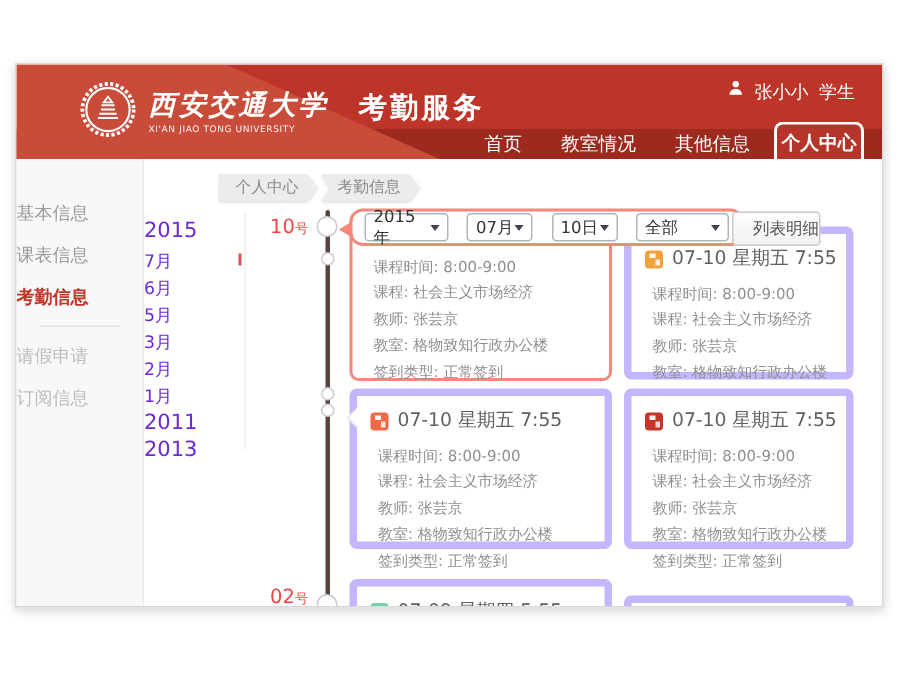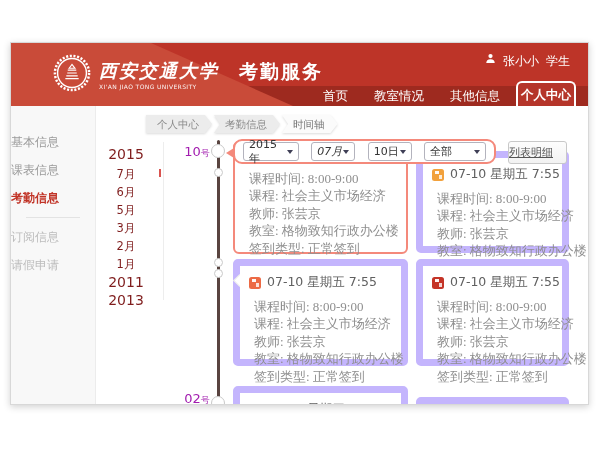--- a/index.html
+++ b/index.html
@@ -34,65 +34,65 @@
 
   
   .crumbs{position:absolute;left:50px;top:7px;display:flex;z-index:3;}
   .cw{display:inline-block;margin-right:2px;filter:drop-shadow(0 1px 1px rgba(0,0,0,.14));}
   .crumb{display:inline-block;height:18px;line-height:18px;padding:0 13px 0 11px;background:#ececec;color:#8a8a8a;font-size:10.5px;cursor:pointer;
          clip-path:polygon(0 0,calc(100% - 7px) 0,100% 50%,calc(100% - 7px) 100%,0 100%,6px 50%);}
   .crumb.first{clip-path:polygon(0 0,calc(100% - 7px) 0,100% 50%,calc(100% - 7px) 100%,0 100%);}
   .crumb.cur{background:#fbfbfb;color:#777;}
 
   
-  .scale-item{position:absolute;left:0;width:60px;text-align:center;color:#7f1d1d;cursor:pointer;}
+  .scale-item{position:absolute;left:0;width:60px;text-align:left;color:#6d28d9;cursor:pointer;}
   .scale-item.yr{font-size:14px;}
   .scale-item.mo{font-size:11.5px;}
   .mo-tick{position:absolute;left:63px;top:63px;width:2px;height:8px;background:#d9534f;}
   .col-div{position:absolute;left:67px;top:36px;width:1px;height:158px;background:#ededed;}
 
   .tl-line{position:absolute;left:121px;top:34px;bottom:0;width:3px;background:#594440;border-radius:2px 2px 0 0;}
   .tl-node{position:absolute;background:#fff;border:1px solid #c9c9c9;border-radius:50%;box-sizing:border-box;z-index:2;}
   .tl-node.big{left:115px;top:38px;width:14px;height:14px;}
   .n2{left:118px;top:62px;width:9px;height:9px;}
   .n3{left:118px;top:152px;width:9px;height:9px;}
   .n4{left:118px;top:163px;width:9px;height:9px;}
   .n5{left:115px;top:290px;width:14px;height:14px;}
-  .daylab{position:absolute;width:34px;text-align:center;color:#a21caf;font-size:13px;cursor:pointer;}
+  .daylab{position:absolute;width:34px;text-align:left;color:#ef4444;font-size:13px;cursor:pointer;}
   .daylab small{font-size:9px;}
   .d-top{left:84px;top:38px;}
   .d-bot{left:84px;top:285px;}
 
   
-  .card{position:absolute;background:#fff;border:7px solid #c4b5fd;border-radius:5px;box-sizing:border-box;z-index:1;}
+  .card{position:absolute;background:#fff;border:5px solid #c4b5fd;border-radius:5px;box-sizing:border-box;z-index:1;}
   .card.sel{left:137px;top:35px;width:175px;height:113px;border:2px solid #f4897b;border-radius:6px;z-index:2;}
   .card.r1r{left:320px;top:45px;width:153px;height:102px;}
   .card.r2l{left:137px;top:153px;width:175px;height:107px;}
   .card.r2r{left:320px;top:153px;width:153px;height:107px;}
   .card.r3l{left:137px;top:280px;width:175px;height:60px;}
   .card.r3r{left:320px;top:291px;width:153px;height:40px;}
   .notch{position:absolute;left:-5px;top:10px;width:8px;height:8px;background:#fff;border-left:1px solid #e8e8e8;border-bottom:1px solid #e8e8e8;transform:rotate(45deg);}
   .chead{display:flex;align-items:center;gap:6px;padding:8px 0 3px 9px;color:#606060;font-size:12.5px;cursor:pointer;}
   .cicon{width:12px;height:12px;border-radius:2.5px;position:relative;flex:none;}
   .cicon::after{content:"";position:absolute;left:2.5px;top:2.5px;width:4px;height:3px;background:rgba(255,255,255,.95);}
   .cicon::before{content:"";position:absolute;right:2px;bottom:2px;width:3.5px;height:4px;background:rgba(255,255,255,.8);}
   .ic-or{background:#f2a13c;}  .ic-fl{background:#ec6a45;}
   .ic-rd{background:#c43427;}  .ic-gr{background:#6fd3a3;}
   .cfields{padding:4px 0 0 14px;}
   .card.sel .cfields{padding-top:27px;}
-  .cfield{font-size:13px;color:#8f8f8f;line-height:17.4px;white-space:nowrap;font-family:Liberation Serif, serif;}
+  .cfield{font-size:10px;color:#8f8f8f;line-height:17.4px;white-space:nowrap;}
 
   
   .fbar{position:absolute;left:137px;top:33px;width:263px;height:25px;background:#fff;border:2px solid #f4897b;border-radius:9px;z-index:5;
         display:flex;align-items:center;justify-content:space-between;padding:0 8px;box-sizing:border-box;}
   .fbar-tip{position:absolute;left:-9px;top:7px;width:0;height:0;border-right:8px solid #f4897b;border-top:5px solid transparent;border-bottom:5px solid transparent;}
   .dd{height:19px;border:1px solid #b3b3bd;border-radius:3px;background:#fff;display:flex;align-items:center;padding:0 5px;font-size:11px;color:#333;cursor:pointer;box-sizing:border-box;}
-  .dd-y{width:56px;} .dd-m{width:44px;font-style:italic;} .dd-d{width:44px;text-align:center;} .dd-t{width:62px;}
+  .dd-y{width:56px;} .dd-m{width:44px;} .dd-d{width:44px;text-align:center;} .dd-t{width:62px;}
   .caret{width:0;height:0;border-left:3.5px solid transparent;border-right:3.5px solid transparent;border-top:4.5px solid #3f3f56;margin-left:auto;}
-  .listbtn{position:absolute;left:412px;top:35px;width:57px;height:21px;background:linear-gradient(#fdfdfd,#f2f2f2);border:1px solid #c8c8c8;border-radius:3px;font-size:11px;color:#555;text-align:left;line-height:21px;z-index:5;cursor:pointer;text-decoration:underline;}
+  .listbtn{position:absolute;left:392px;top:35px;width:57px;height:21px;background:linear-gradient(#fdfdfd,#f2f2f2);border:1px solid #c8c8c8;border-radius:3px;font-size:11px;color:#555;text-align:right;line-height:21px;z-index:5;cursor:pointer;}
 </style>
 </head>
 <body>
 
 <div class="stage">
   <div class="window">
 
     <div class="hdr">
       <div class="hdr-strip"></div>
       <div class="hdr-band"></div>
@@ -132,30 +132,29 @@
       <div class="tab-active">个人中心</div>
     </div>
 
     <div class="bd">
 
       <div class="side">
         <div class="side-item">基本信息</div>
         <div class="side-item">课表信息</div>
         <div class="side-item on">考勤信息</div>
         <div class="side-div"></div>
+        <div class="side-item dim">请假申请</div>
         <div class="side-item dim">订阅信息</div>
-        <div class="side-item dim">请假申请</div>
       </div>
 
       <div class="main">
 
         <div class="crumbs">
           <span class="cw"><span class="crumb first">个人中心</span></span>
           <span class="cw"><span class="crumb">考勤信息</span></span>
-          <span class="cw"><span class="crumb cur">时间轴</span></span>
         </div>
 
         <div class="scale-item yr" style="top:40px">2015</div>
         <div class="scale-item mo" style="top:61px">7月</div>
         <div class="mo-tick"></div>
         <div class="scale-item mo" style="top:79px">6月</div>
         <div class="scale-item mo" style="top:97px">5月</div>
         <div class="scale-item mo" style="top:115px">3月</div>
         <div class="scale-item mo" style="top:133px">2月</div>
         <div class="scale-item mo" style="top:151px">1月</div>

